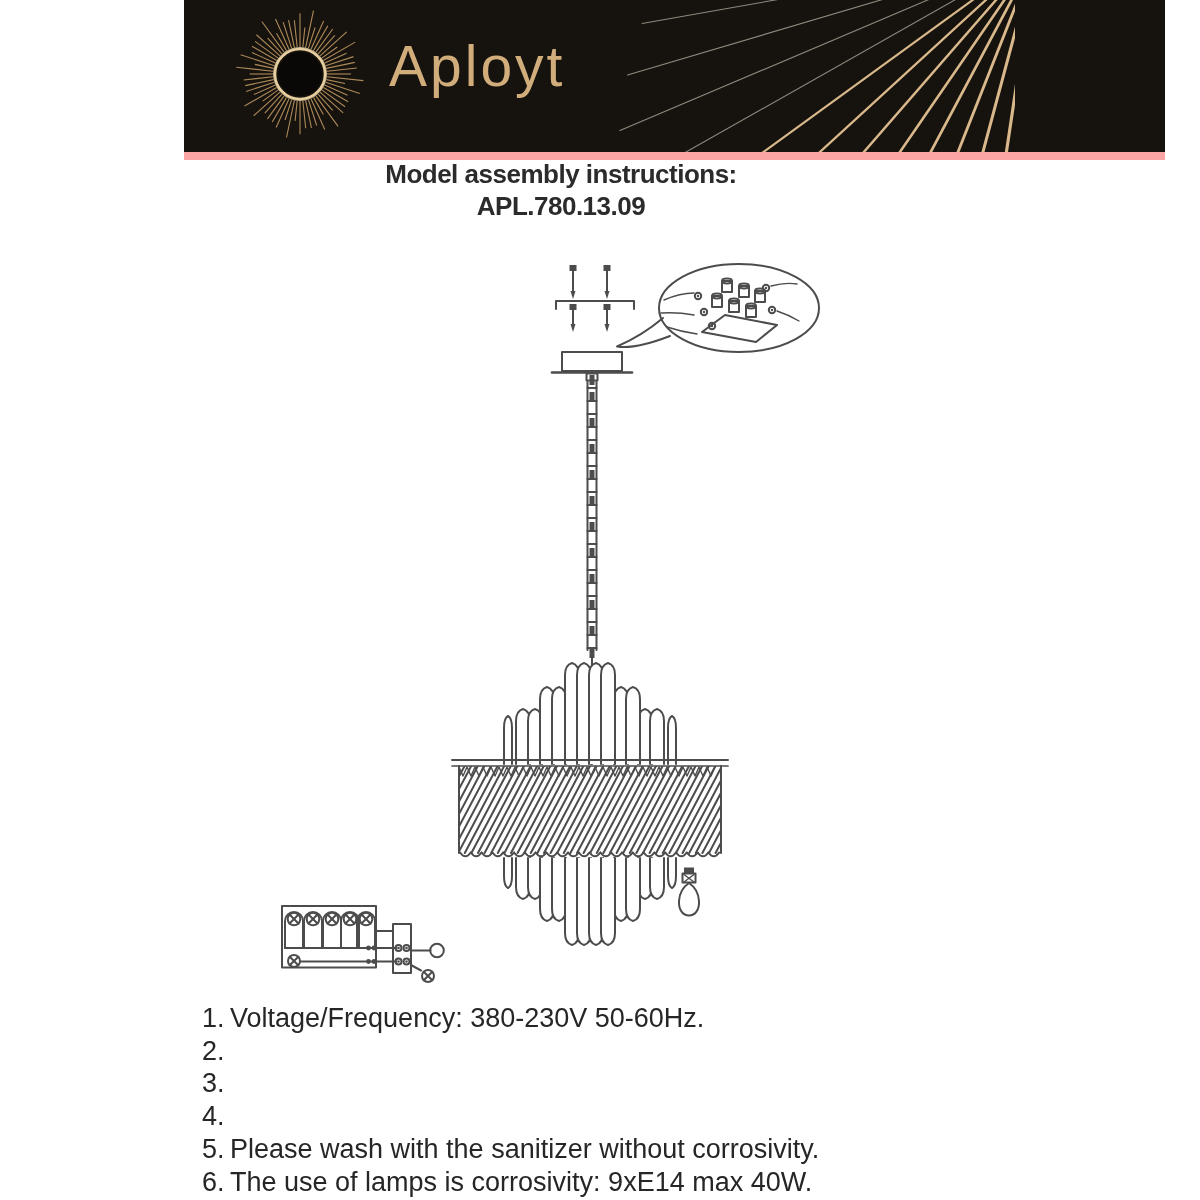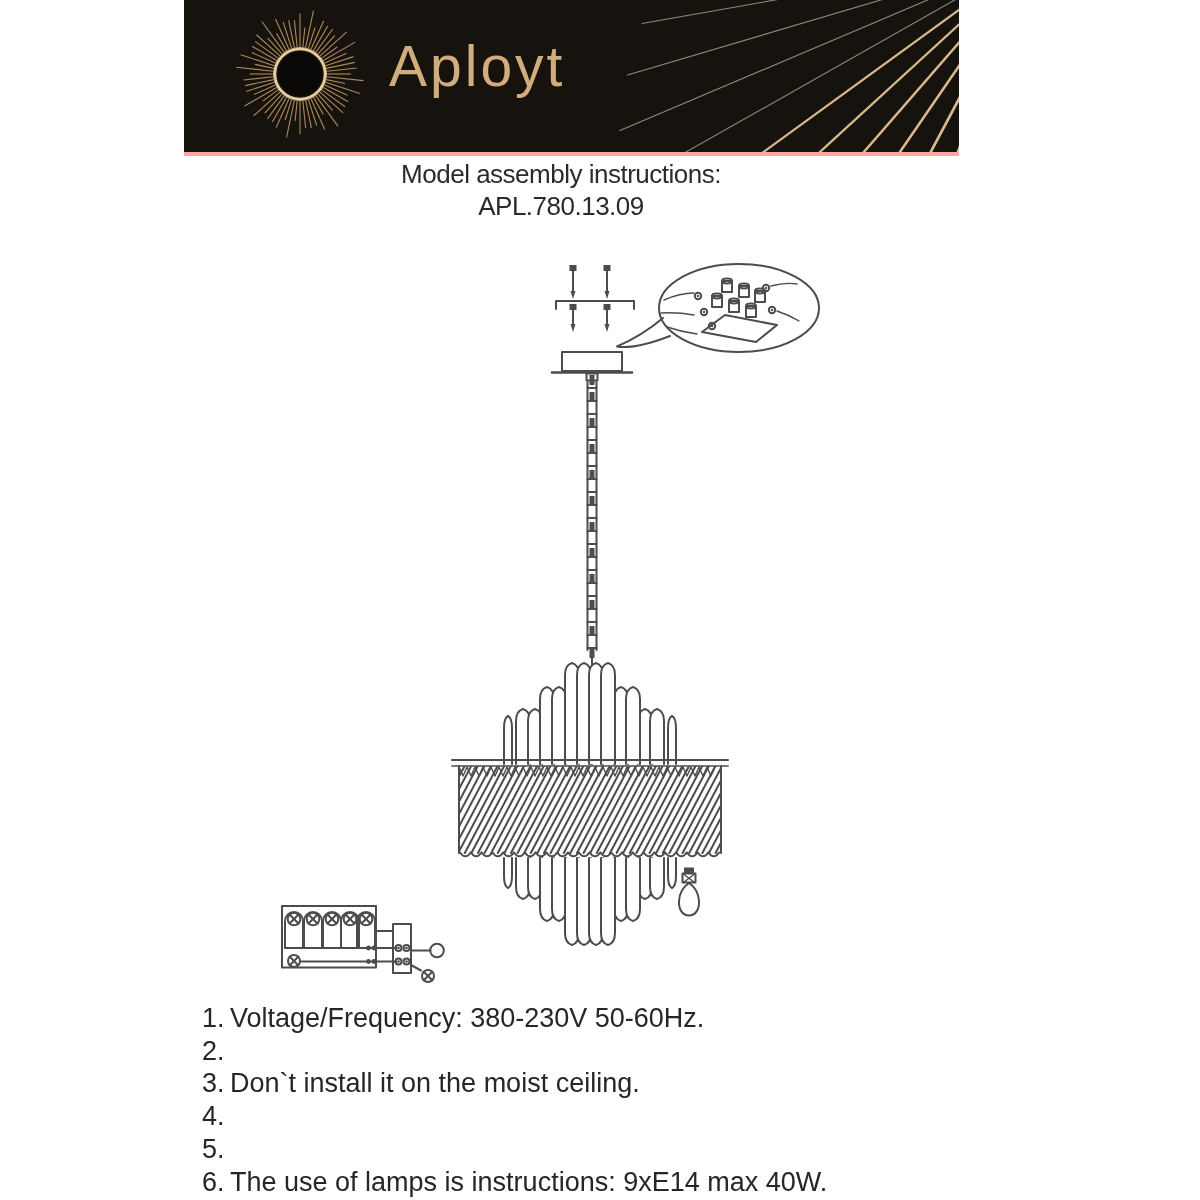--- a/index.html
+++ b/index.html
@@ -1,32 +1,32 @@
 <!DOCTYPE html>
 <html><head>
 <meta charset="utf-8">
 <style>
   html,body{margin:0;padding:0;}
   body{
     width:1200px;height:1200px;position:relative;background:#ffffff;
     font-family:"Liberation Sans", sans-serif;overflow:hidden;
   }
   .banner{
-    position:absolute;left:184px;top:0;width:775px;height:152px;
-    background:#16120d;overflow:hidden;border-bottom:4px solid #fca5a5;
+    position:absolute;left:184px;top:0;width:981px;height:152px;
+    background:#16120d;overflow:hidden;border-bottom:8px solid #fca5a5;
   }
   .banner svg{position:absolute;left:0;top:0;}
   .brand{
     position:absolute;left:205px;top:36px;font-size:57px;line-height:60px;
     color:#d2ad7c;letter-spacing:3px;font-weight:400;
   }
   .title{
     position:absolute;left:0;top:158px;width:1122px;text-align:center;
     font-size:26px;line-height:32px;letter-spacing:-0.5px;
-    color:#2b2b2b;font-weight:400;
+    color:#2b2b2b;font-weight:700;
   }
   #sketch{position:absolute;left:0;top:240px;}
   #sketch *{stroke:#4c4c4c;fill:none;stroke-width:2;stroke-linecap:round;stroke-linejoin:round;}
   #sketch .fl{fill:#4c4c4c;stroke:none;}
   #sketch .wf{fill:#ffffff;}
   #sketch .thin{stroke-width:1.7;}
   #sketch .xthin{stroke-width:1.4;}
   .instructions{
     position:absolute;left:202px;top:1002px;width:900px;
     font-size:27px;line-height:32.7px;color:#262626;font-weight:500;
@@ -416,25 +416,25 @@
 <div class="instructions">
   <div class="row">
     <span class="num">1.</span>
     <span class="txt">Voltage/Frequency: 380-230V 50-60Hz.</span>
   </div>
   <div class="row">
     <span class="num">2.</span>
   </div>
   <div class="row">
     <span class="num">3.</span>
-    <span class="txt">Don`t install it on the moist ceiling.</span>
   </div>
   <div class="row">
     <span class="num">4.</span>
   </div>
   <div class="row">
     <span class="num">5.</span>
+    <span class="txt">Please wash with the sanitizer without corrosivity.</span>
   </div>
   <div class="row">
     <span class="num">6.</span>
-    <span class="txt">The use of lamps is instructions: 9xE14 max 40W.</span>
+    <span class="txt">The use of lamps is corrosivity: 9xE14 max 40W.</span>
   </div>
 </div>
 
 </body></html>

